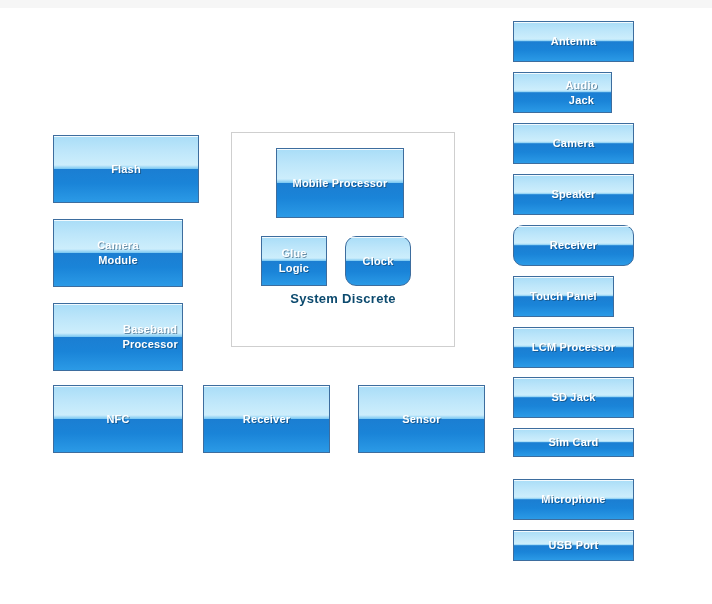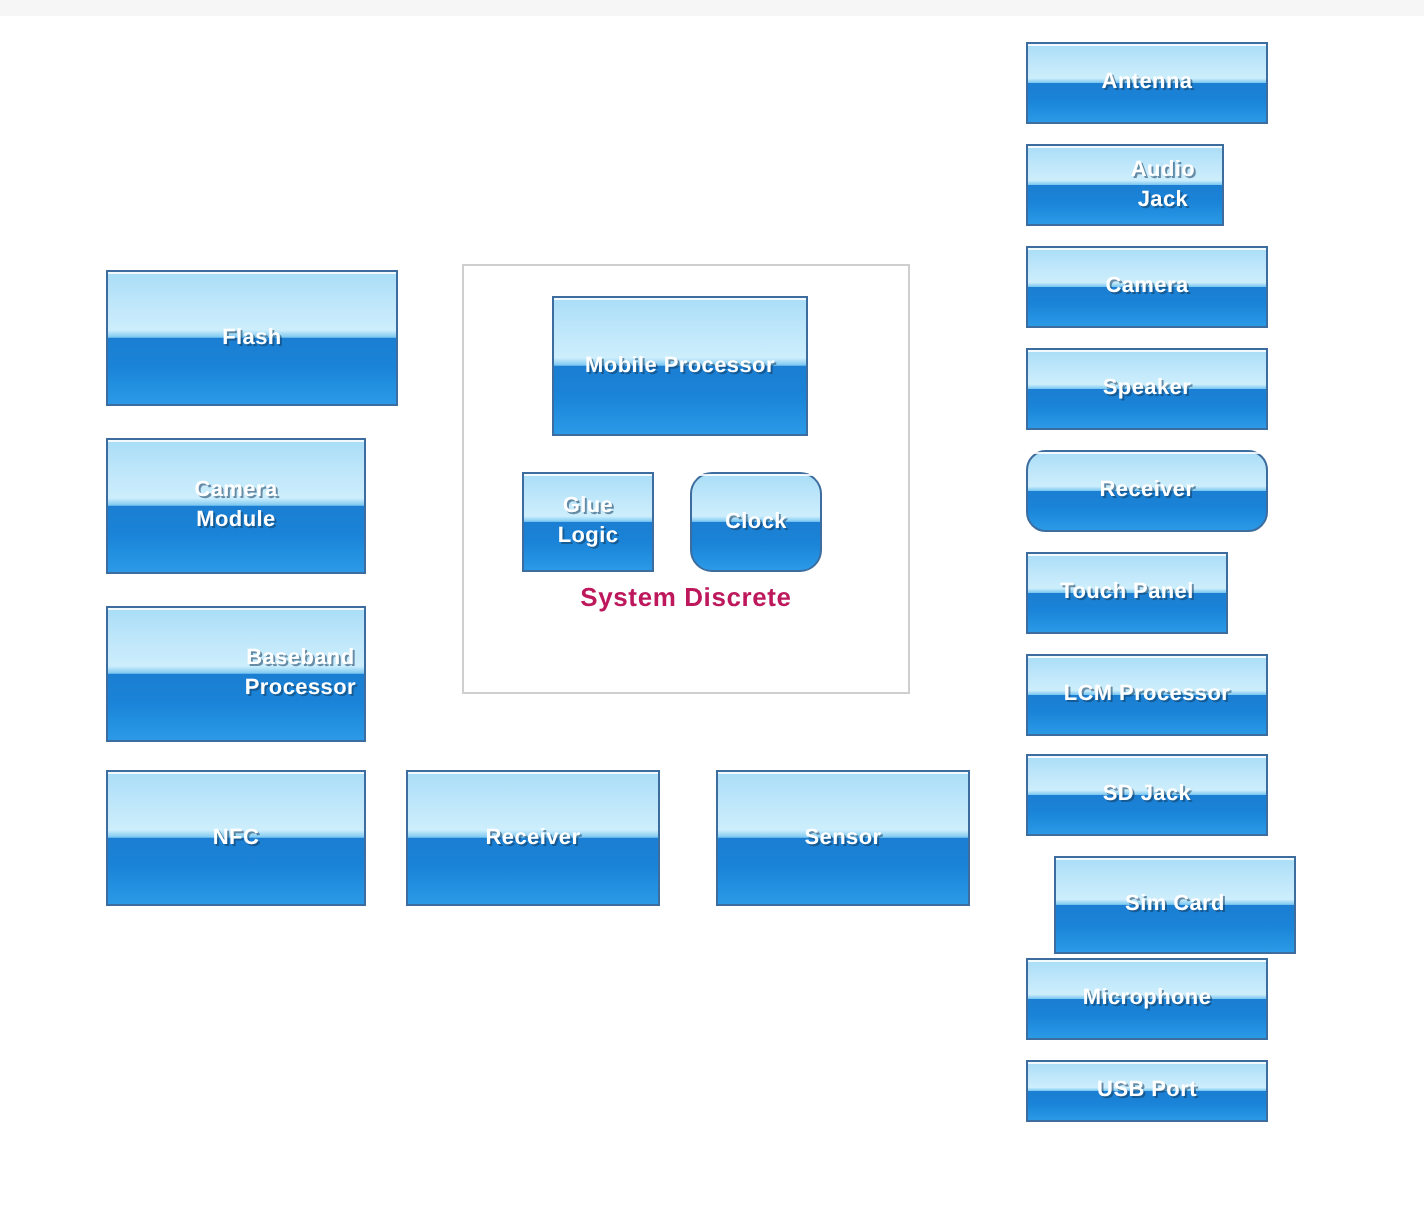--- a/index.html
+++ b/index.html
@@ -74,21 +74,21 @@
   #system-discrete-panel {
     position: absolute;
     box-sizing: border-box;
     border: 1px solid #cfcfcf;
     background: #ffffff;
   }
   #system-discrete-caption {
     position: absolute;
     width: 100%;
     text-align: center;
-    color: #be185d;
+    color: #0c4a6e;
     font-weight: bold;
     font-size: 13px;
     letter-spacing: 0.3px;
   }
 </style>
 </head>
 <body>
 
 <div id="canvas">
 
@@ -154,21 +154,21 @@
       </div>
       <div class="block" style="left: 513px; top: 276px; width: 101px; height: 41px;">
         <span class="lbl">Touch Panel</span>
       </div>
       <div class="block" style="left: 513px; top: 327px; width: 121px; height: 41px;">
         <span class="lbl">LCM Processor</span>
       </div>
       <div class="block" style="left: 513px; top: 377px; width: 121px; height: 41px;">
         <span class="lbl">SD Jack</span>
       </div>
-      <div class="block" style="left: 527px; top: 428px; width: 121px; height: 49px;">
+      <div class="block" style="left: 513px; top: 428px; width: 121px; height: 29px;">
         <span class="lbl">Sim Card</span>
       </div>
       <div class="block" style="left: 513px; top: 479px; width: 121px; height: 41px;">
         <span class="lbl">Microphone</span>
       </div>
       <div class="block" style="left: 513px; top: 530px; width: 121px; height: 31px;">
         <span class="lbl">USB Port</span>
       </div>
     </div>
 

